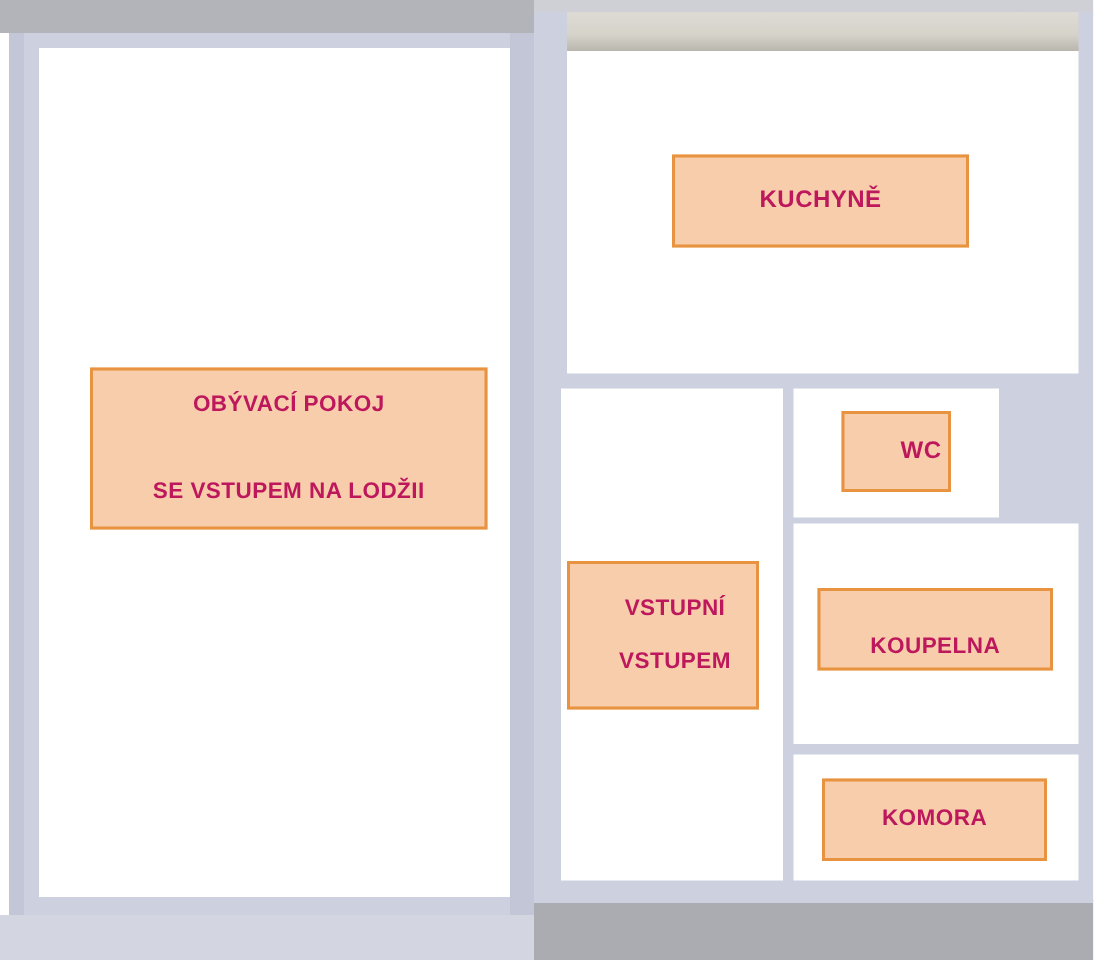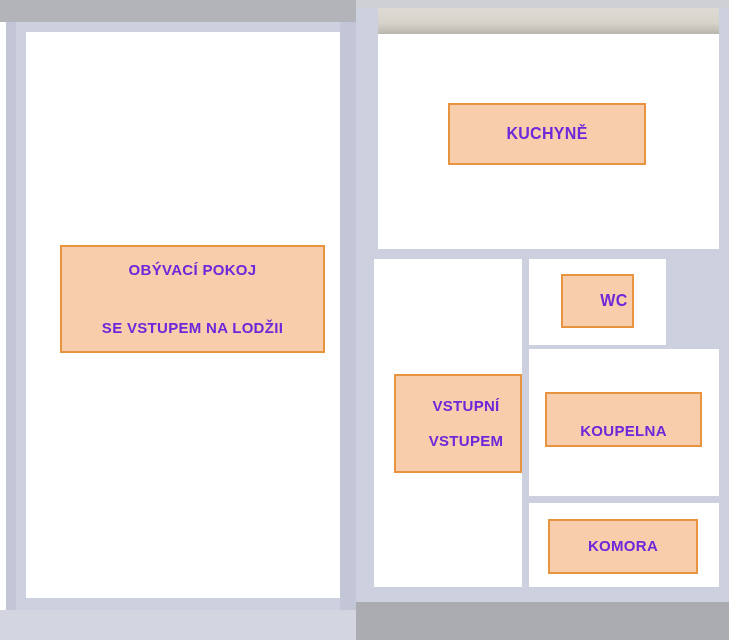--- a/index.html
+++ b/index.html
@@ -61,38 +61,38 @@
     position: absolute;
     background: #ffffff;
   }
 
   
   .label-box {
     position: absolute;
     box-sizing: border-box;
     background: #f8cdab;
     border: 2px solid #e8933f;
-    color: #6d28d9;
+    color: #be185d;
     display: flex;
     flex-direction: column;
     align-items: center;
     justify-content: center;
     text-align: center;
     font-weight: bold;
     letter-spacing: 0.3px;
     line-height: 1.9;
     -webkit-font-smoothing: antialiased;
   }
   .label-box .ln { display: block; white-space: nowrap; }
 
   #lbl-obyvaci { left: 60px;  top: 245px; width: 265px; height: 108px; font-size: 15px; }
   #lbl-obyvaci .ln + .ln { margin-top: 29px; }
   #lbl-kuchyne { left: 448px; top: 103px; width: 198px; height: 62px;  font-size: 16px; }
   #lbl-wc      { left: 561px; top: 274px; width: 73px;  height: 54px;  font-size: 16px; padding-left: 33px; }
-  #lbl-vstupni { left: 394px; top: 374px; width: 128px; height: 99px;  font-size: 15px; padding-left: 16px; }
+  #lbl-vstupni { left: 378px; top: 374px; width: 128px; height: 99px;  font-size: 15px; padding-left: 16px; }
   #lbl-vstupni .ln + .ln { margin-top: 6px; }
   #lbl-koupelna{ left: 545px; top: 392px; width: 157px; height: 55px;  font-size: 15px; justify-content: flex-end; }
   #lbl-komora  { left: 548px; top: 519px; width: 150px; height: 55px;  font-size: 15px; }
 </style>
 </head>
 <body>
 
 <div id="plan">
 
   <div class="band-top-left"></div>

